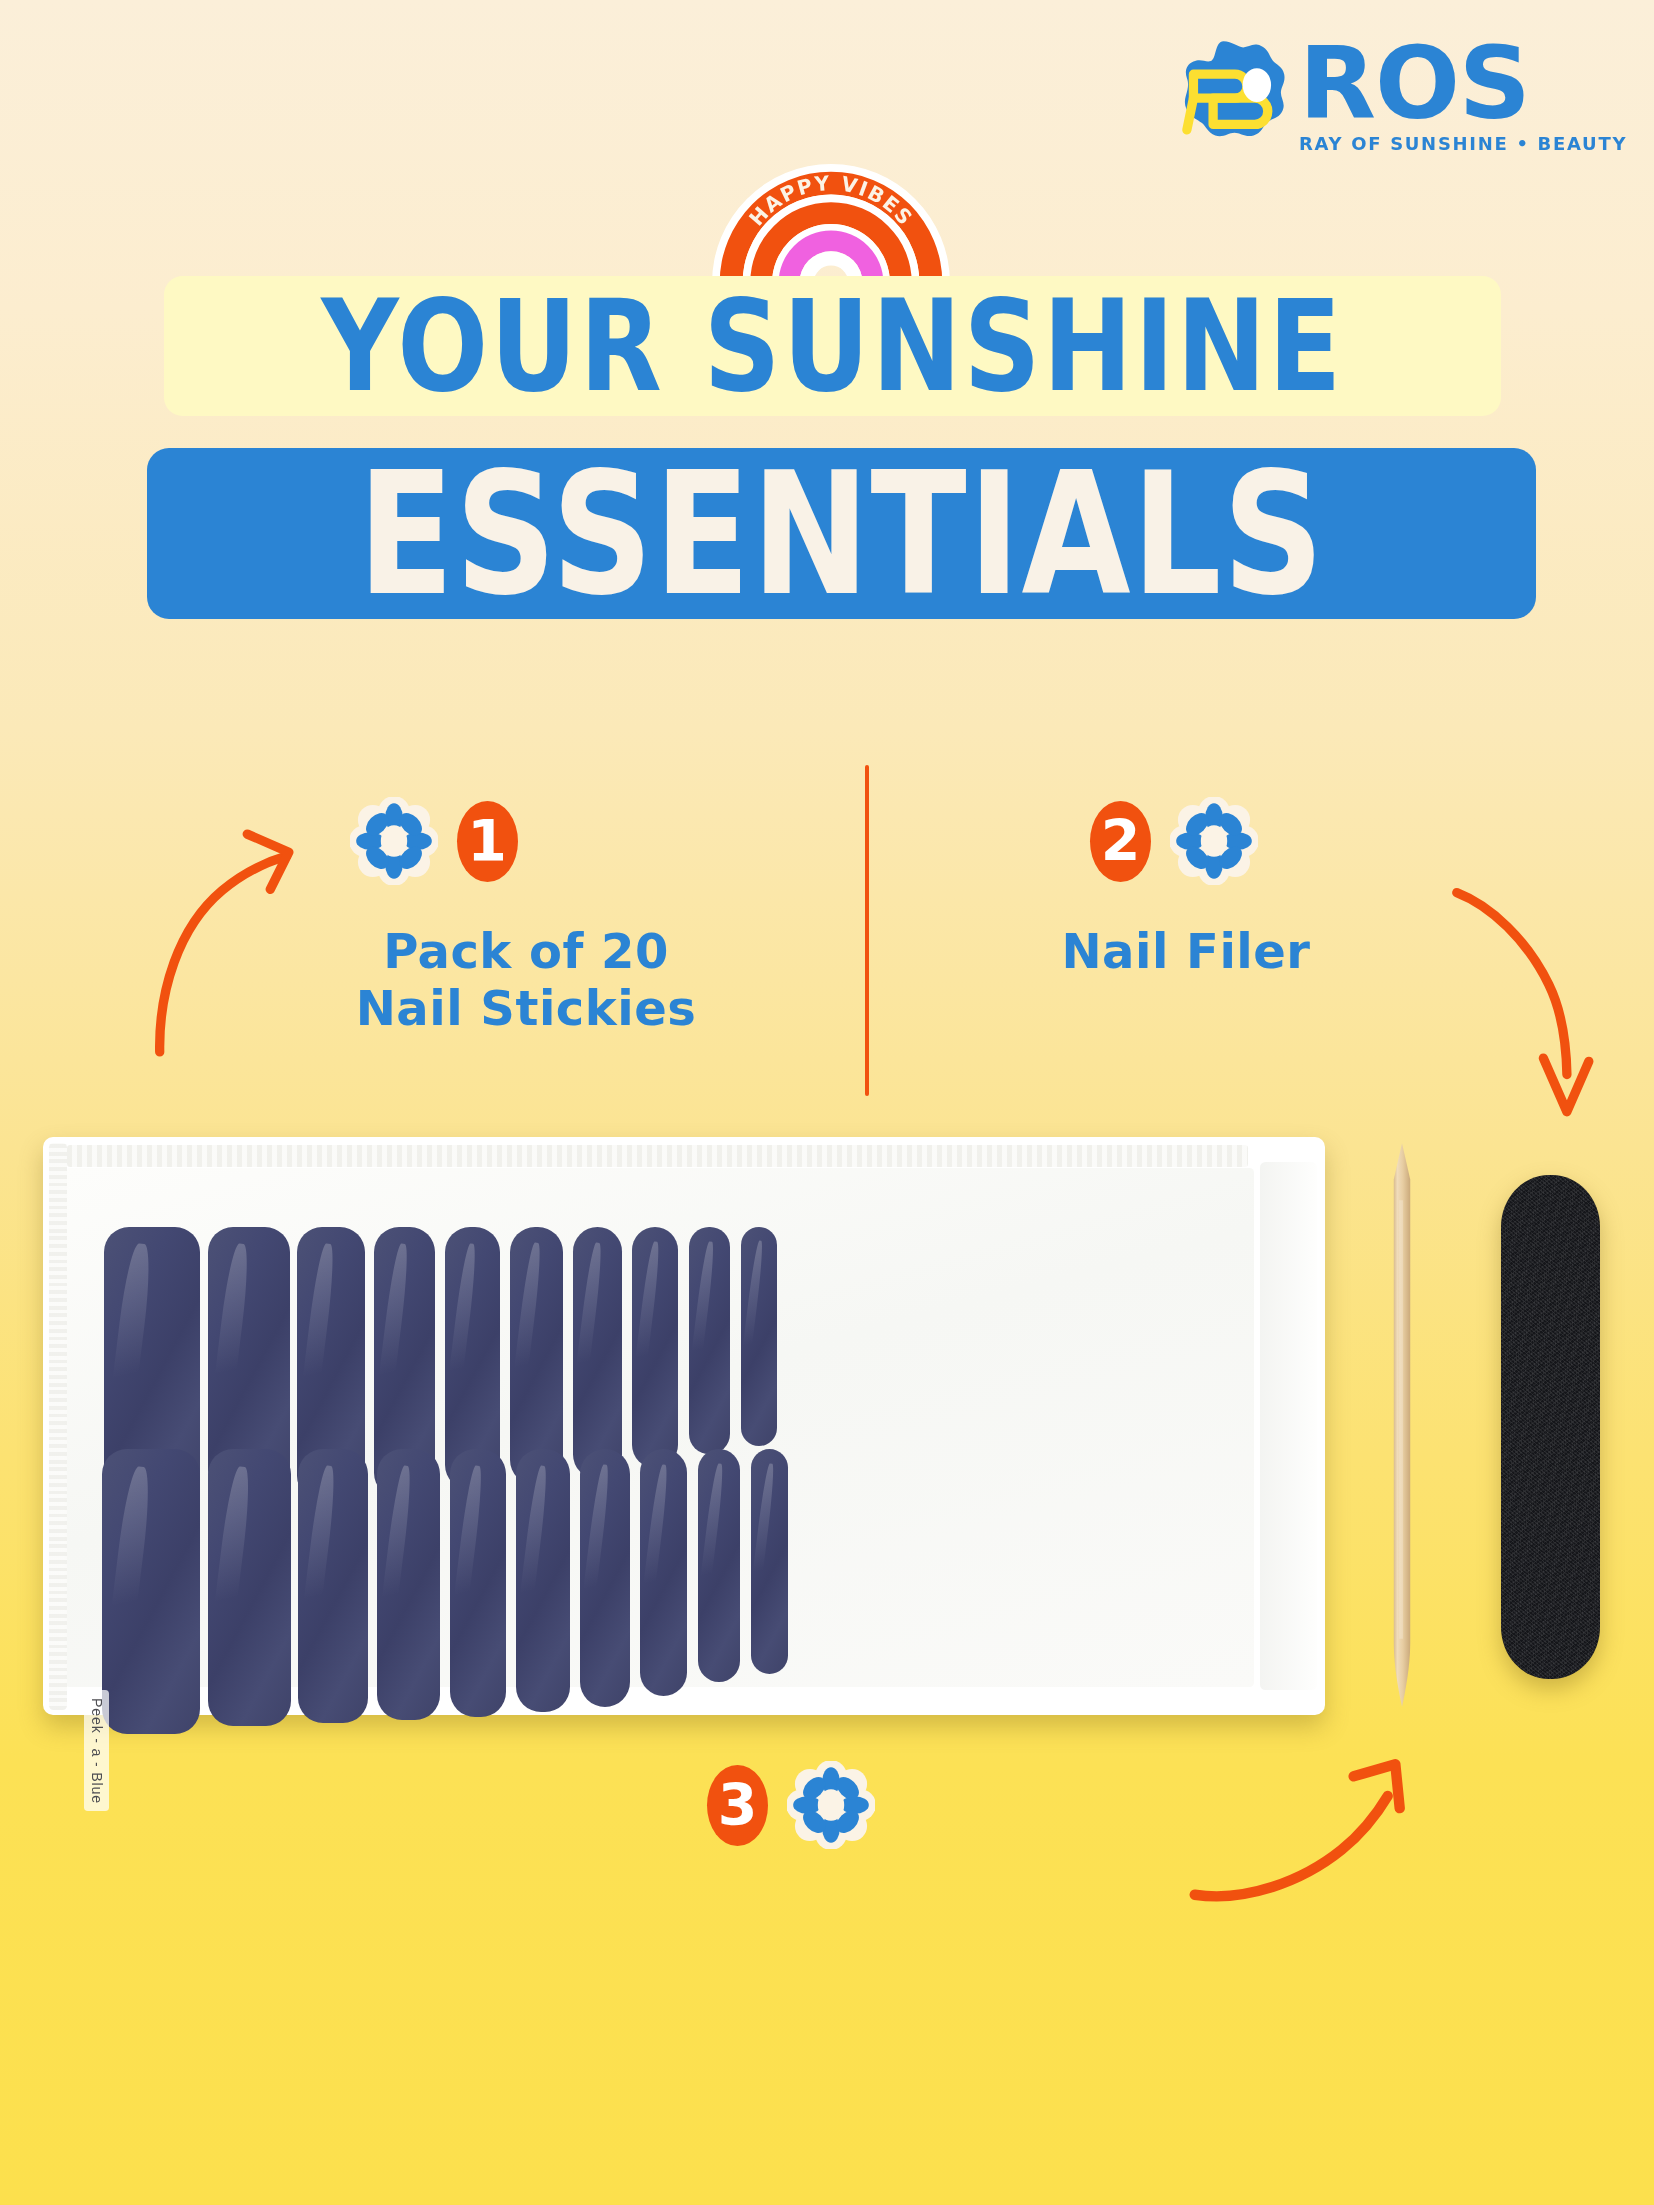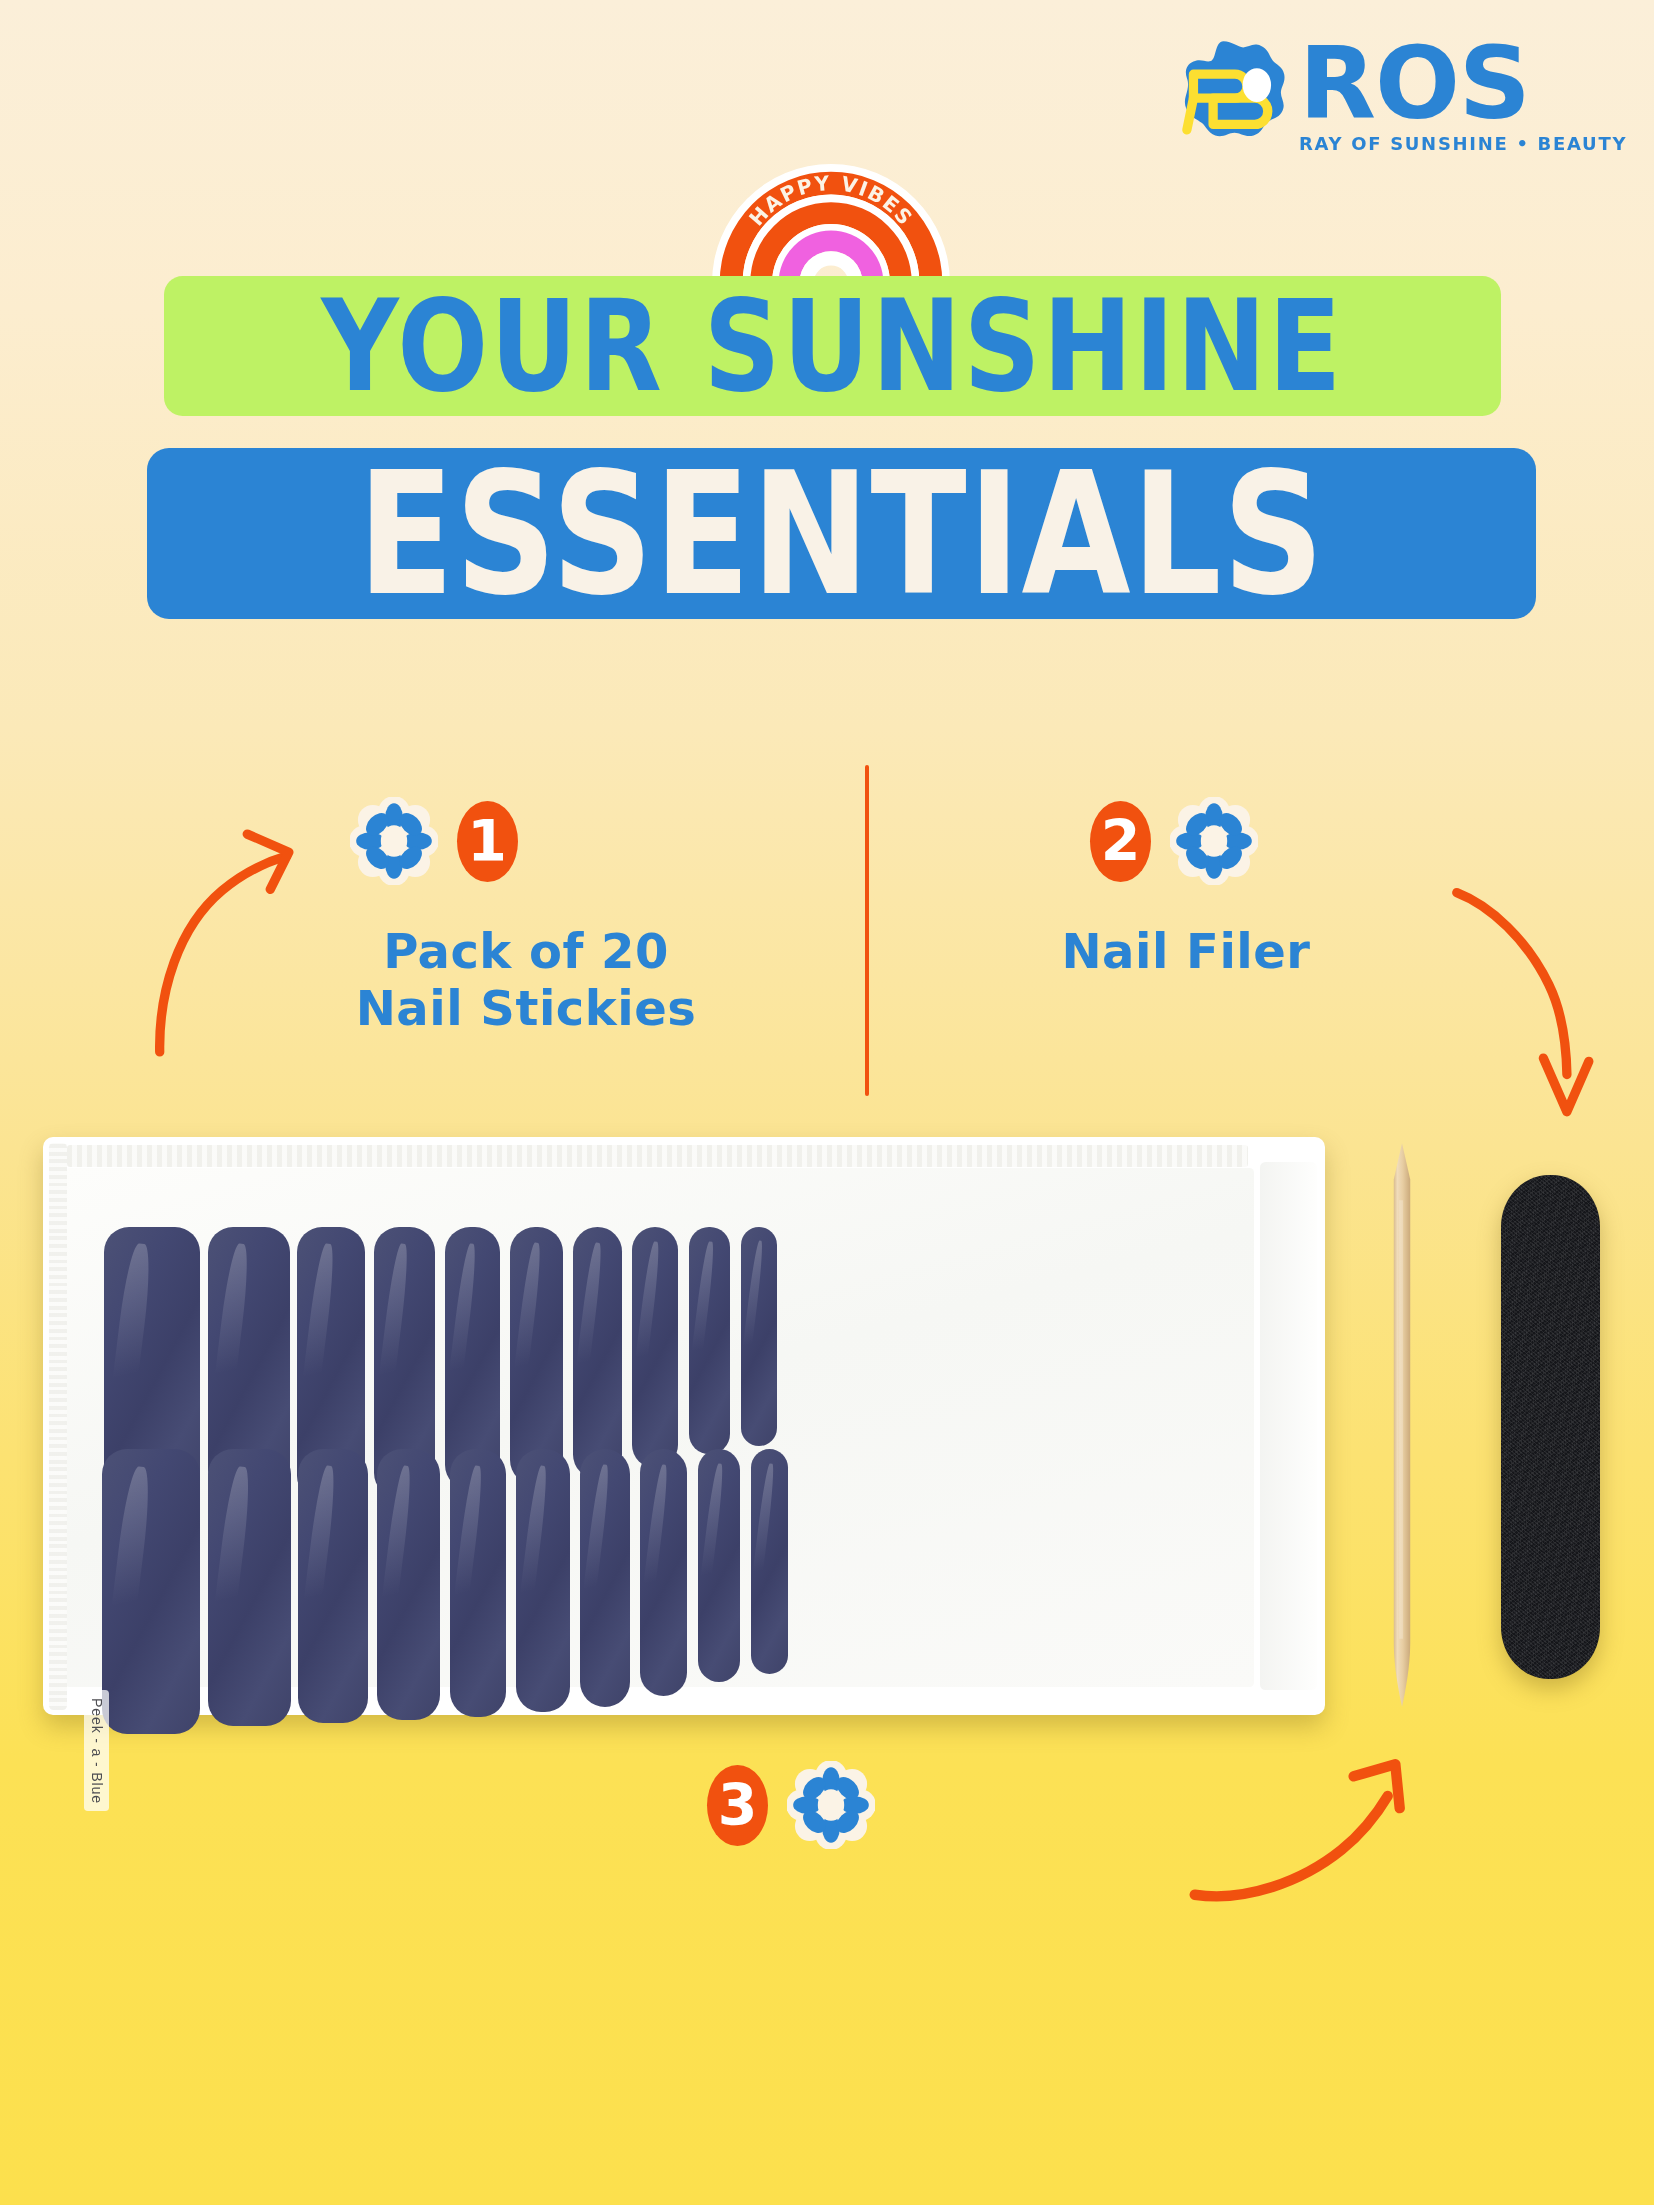--- a/index.html
+++ b/index.html
@@ -16,21 +16,21 @@
   #logo-text{position:absolute;left:144px;top:3.3px;}
   #logo-word{font-size:100px;font-weight:700;color:#2B84D4;letter-spacing:-1.1px;line-height:0.95;
              font-family:"DejaVu Sans",sans-serif;}
   #logo-tag{margin-top:2.2px;font-size:18px;font-weight:700;color:#2B84D4;letter-spacing:1.7px;
             font-family:"DejaVu Sans",sans-serif;white-space:nowrap;}
 
   
   #badge{left:707px;top:152px;width:248px;height:131px;}
 
   
-  #banner-yellow{left:164px;top:276px;width:1337px;height:140px;background:#bef264;border-radius:18.6px;
+  #banner-yellow{left:164px;top:276px;width:1337px;height:140px;background:#fef9c3;border-radius:18.6px;
                  display:flex;align-items:center;justify-content:center;}
   #banner-yellow span{font-size:107px;font-weight:700;color:#2B84D4;letter-spacing:2.2px;
                       font-family:"DejaVu Sans",sans-serif;white-space:nowrap;
                       transform:scaleY(1.18);}
   #banner-blue{left:147px;top:448px;width:1389px;height:171px;background:#2B84D4;border-radius:22px;
                display:flex;align-items:center;justify-content:center;}
   #banner-blue span{font-size:141px;font-weight:700;color:#F9F2E7;letter-spacing:1.1px;
                     font-family:"DejaVu Sans",sans-serif;white-space:nowrap;
                     transform:scaleY(1.2);}
 

